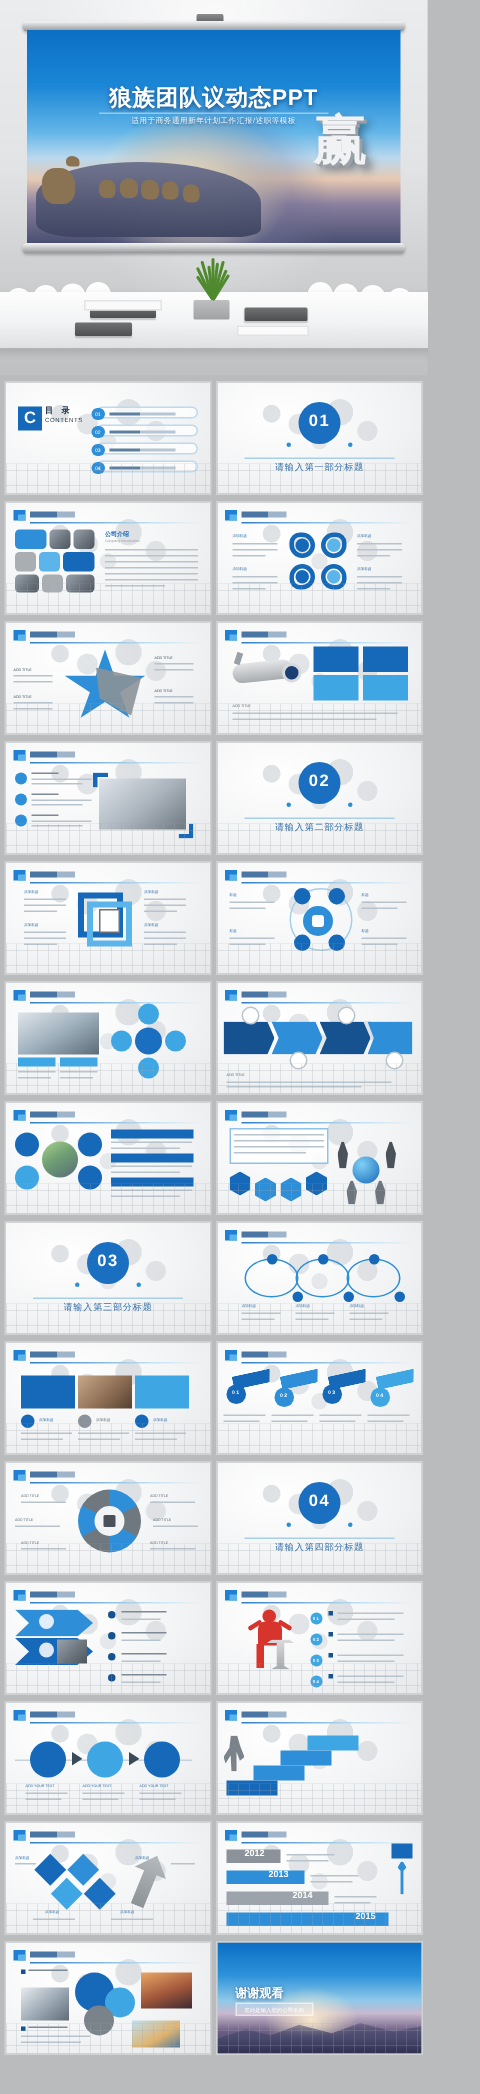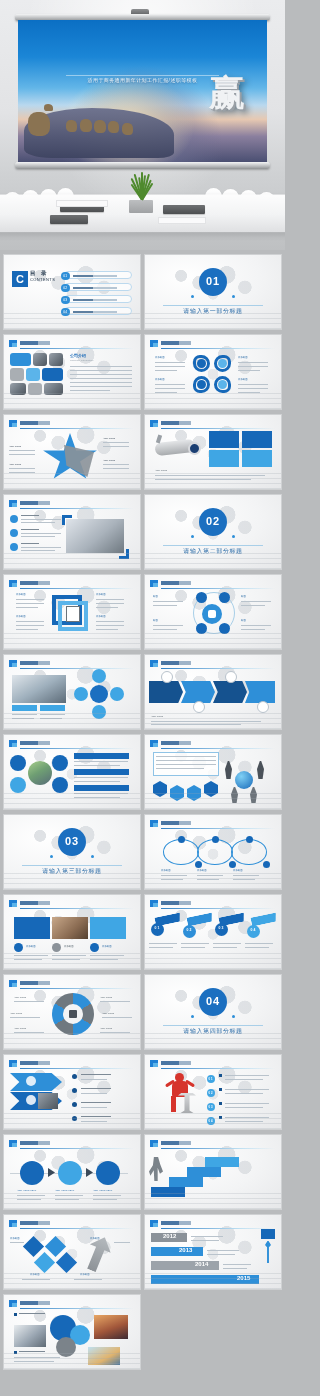--- a/index.html
+++ b/index.html
@@ -275,20 +275,21 @@
 
         <div class="wolf" style="left:10px; top:92px; width:22px; height:24px;"></div>
         <div class="wolf" style="left:26px; top:84px; width:9px;  height:7px; border-radius:50% 60% 20% 40%;"></div>
         <div class="wolf" style="left:48px; top:100px;width:11px; height:12px;"></div>
         <div class="wolf" style="left:62px; top:99px; width:12px; height:13px;"></div>
         <div class="wolf" style="left:76px; top:100px;width:12px; height:13px;"></div>
         <div class="wolf" style="left:90px; top:101px;width:11px; height:12px;"></div>
         <div class="wolf" style="left:104px;top:103px;width:11px; height:12px;"></div>
 
         <div class="hero-win">赢</div>
+        <div class="hero-title">狼族团队议动态PPT</div>
         <div class="hero-sub-rule"></div>
         <div class="hero-sub">适用于商务通用新年计划工作汇报/述职等模板</div>
       </div>
 
       <div class="screen-bar bottom"></div>
     </div>
   </div>
 
   <div class="grid">
 
@@ -905,16 +906,21 @@
       <div class="circ" style="left:66px;top:30px;width:20px;height:20px;background:#3fa6e4;"></div>
       <div class="circ" style="left:52px;top:42px;width:20px;height:20px;background:#7b838a;"></div>
       <div class="photo city" style="left:90px;top:20px;width:34px;height:24px;"></div>
       <div class="sq" style="left:10px;top:56px;width:3px;height:3px;background:#15528f;"></div>
       <div class="txtline d" style="left:15px;top:56px;width:26px;"></div>
       <div class="txtline" style="left:10px;top:62px;width:46px;"></div>
       <div class="txtline" style="left:10px;top:66px;width:40px;"></div>
       <div class="photo" style="left:84px;top:52px;width:32px;height:18px;background:linear-gradient(150deg,#bfe0f0,#e0b36d 60%,#4f7aa0);"></div>
     </div>
 
+    <div class="slide thx-slide">
+      <div class="thx-title">谢谢观看</div>
+      <div class="thx-sub">在此处输入您的公司名称</div>
+      <div class="sq" style="left:0;bottom:0;width:100%;height:26px;background:linear-gradient(180deg,rgba(90,80,120,.1),#4a4a6e 60%,#2f3050);clip-path:polygon(0 62%,14% 38%,26% 54%,40% 26%,56% 48%,70% 22%,86% 44%,100% 30%,100% 100%,0 100%);"></div>
+    </div>
 
   </div>
   <div class="footer-pad"></div>
 </div>
 
 </body></html>

